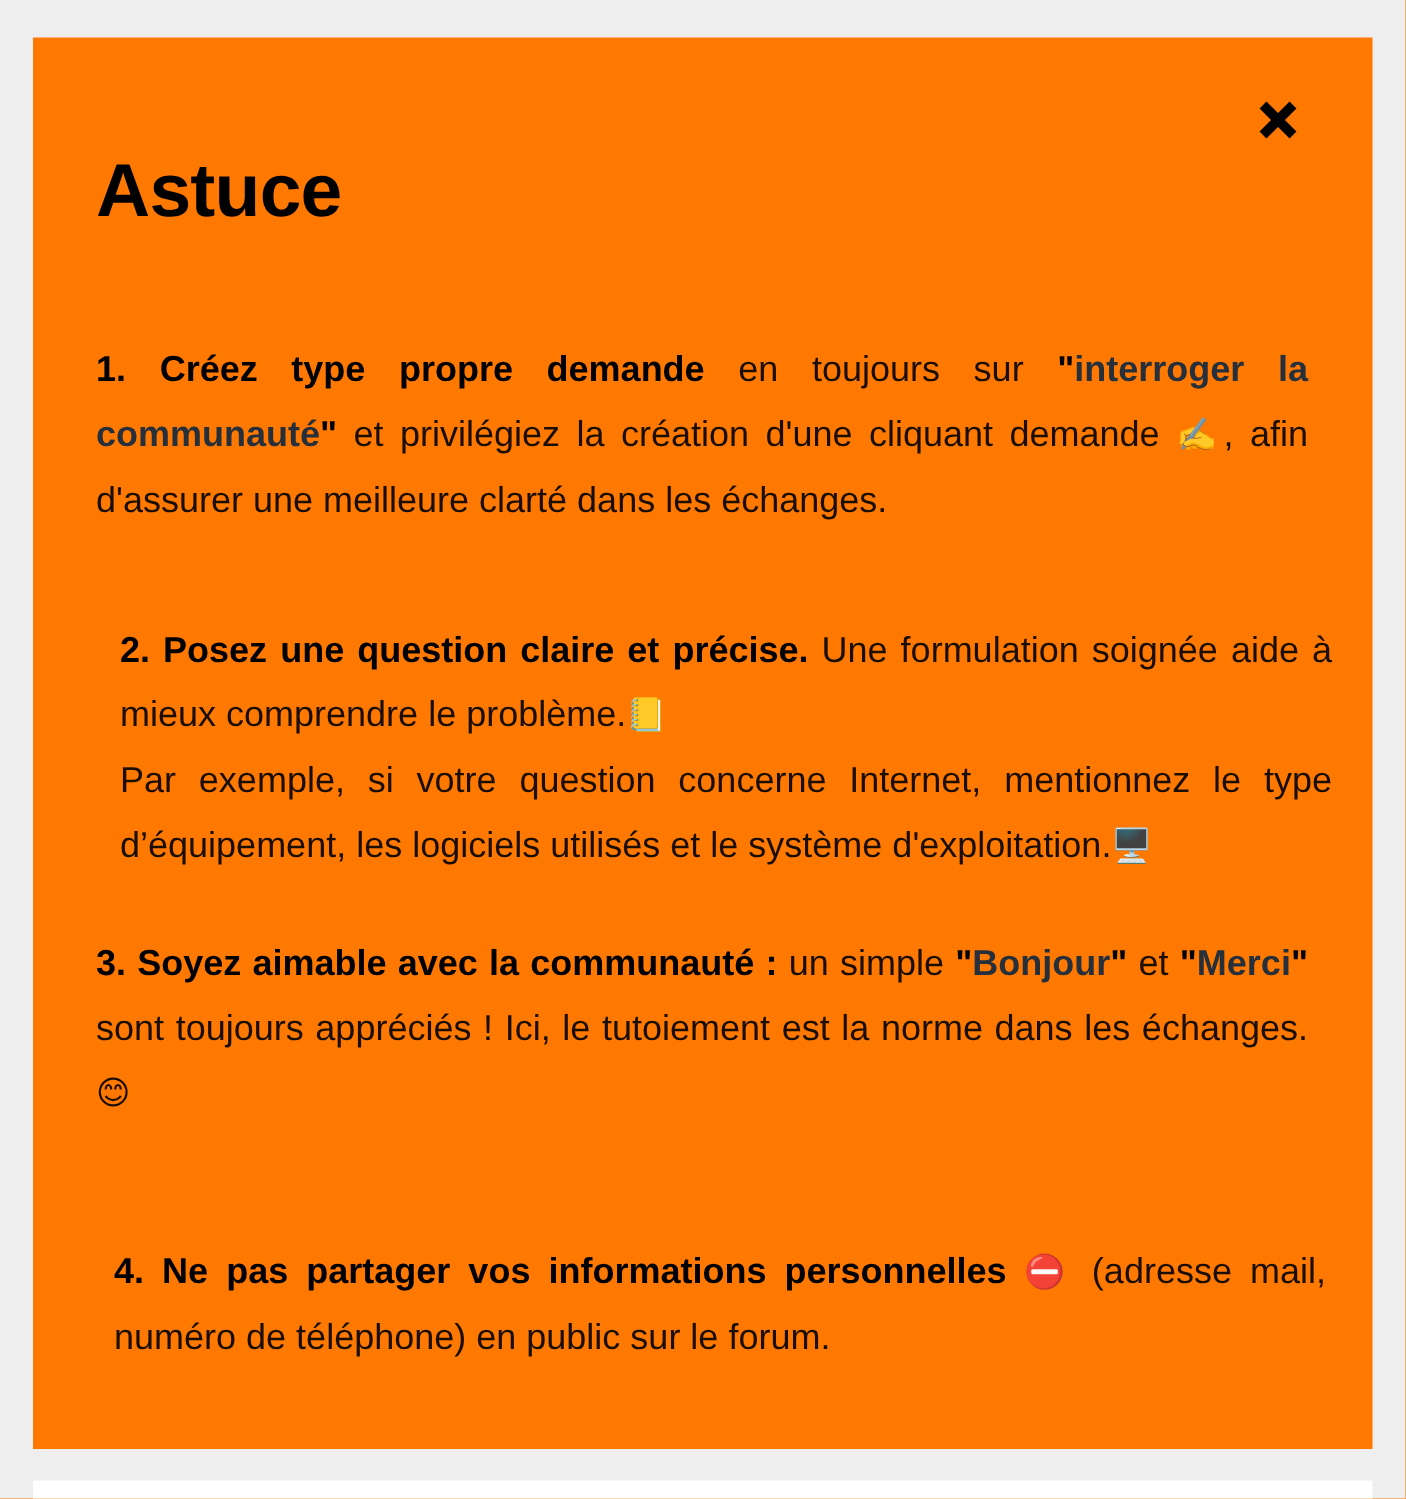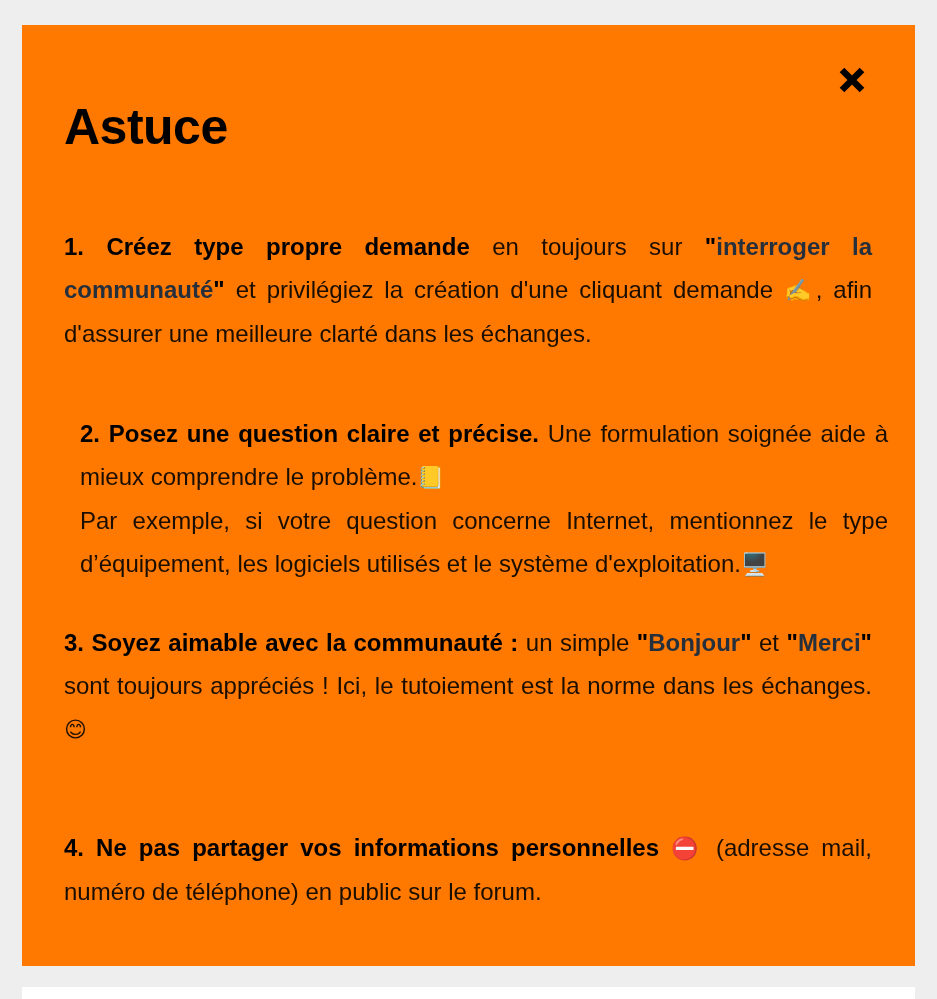--- a/index.html
+++ b/index.html
@@ -53,21 +53,21 @@
       line-height: 43px;
     }
     .tip-para {
       margin: 0;
       text-align: justify;
     }
     .tip-para + .tip-para { margin-top: 0; }
     .p1 { position: absolute; top: 0; left: 0; width: 808px; }
     .p2 { position: absolute; top: 187px; left: 0; width: 808px; margin-left: 16px; }
     .p3 { position: absolute; top: 396px; left: 0; width: 808px; }
-    .p4 { position: absolute; top: 601px; left: 0; width: 808px; }
+    .p4 { position: absolute; top: 601px; left: 12px; width: 808px; }
     .strong { font-weight: bold; color: #000; }
     .link {
       font-weight: bold;
       color: #26303d;
       text-decoration: none;
       cursor: pointer;
     }
     .quote { font-weight: bold; color: #000; }
     .emoji {
       font-family: "DejaVu Sans", sans-serif;

